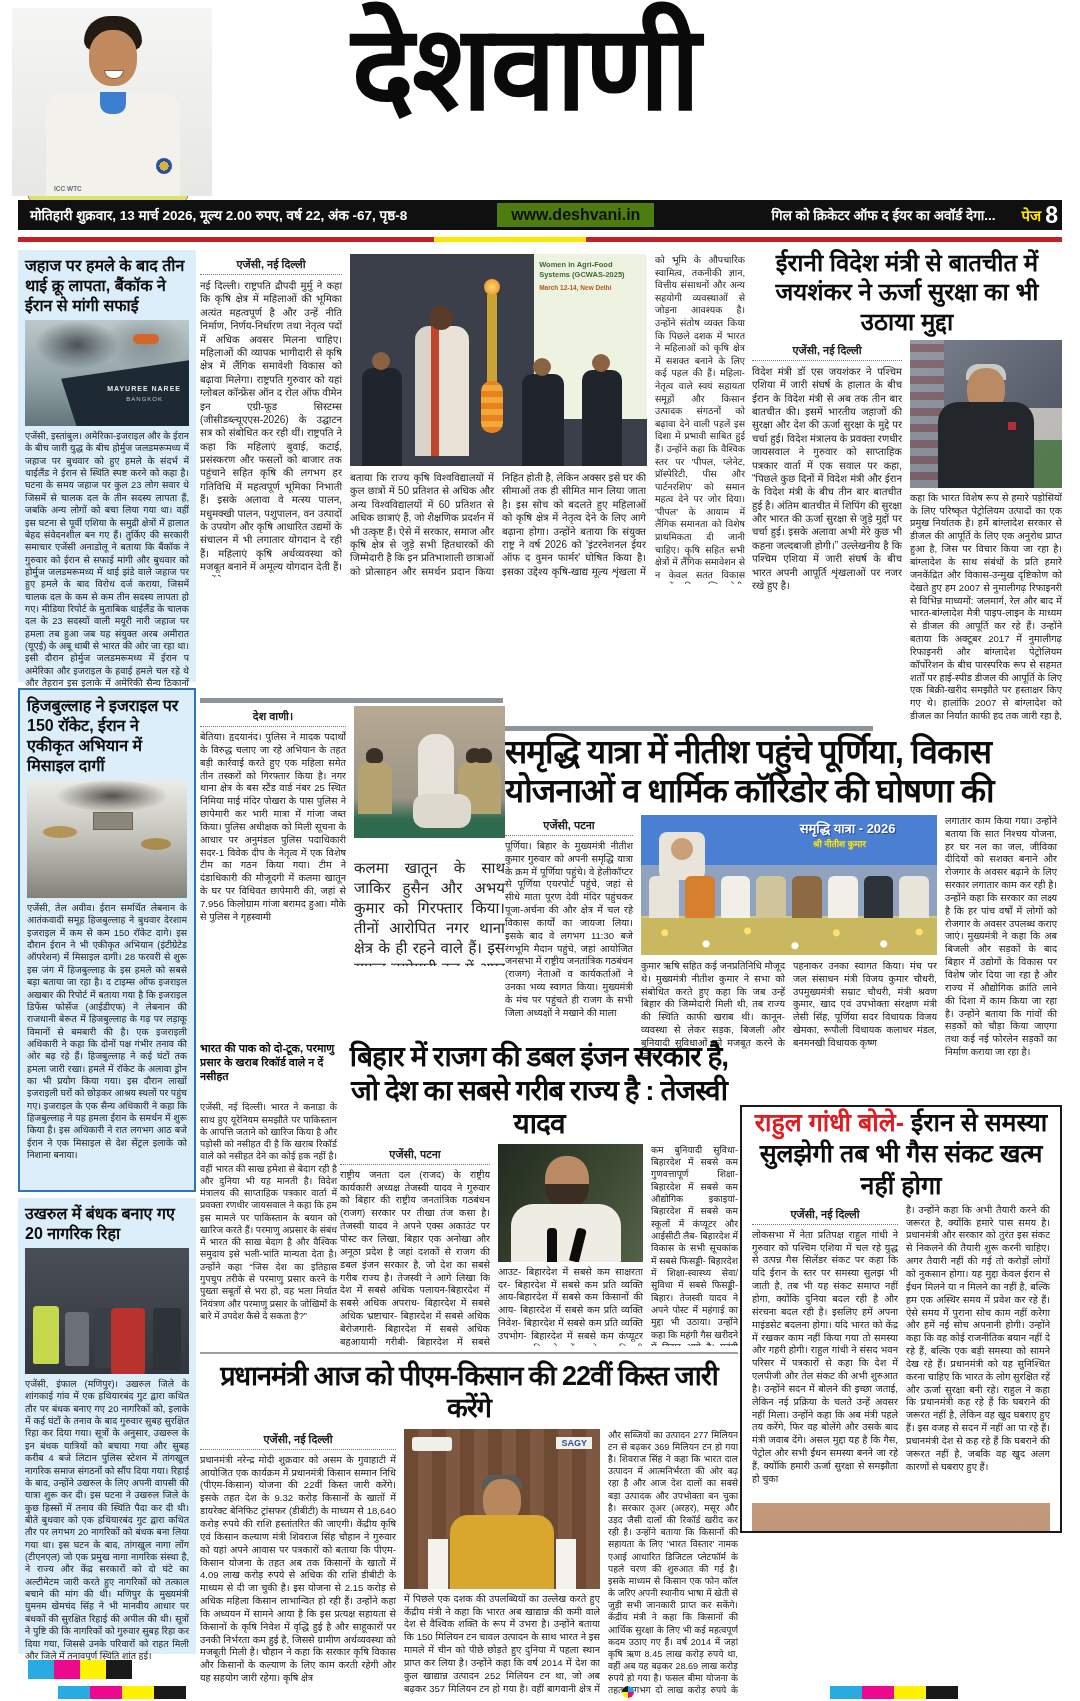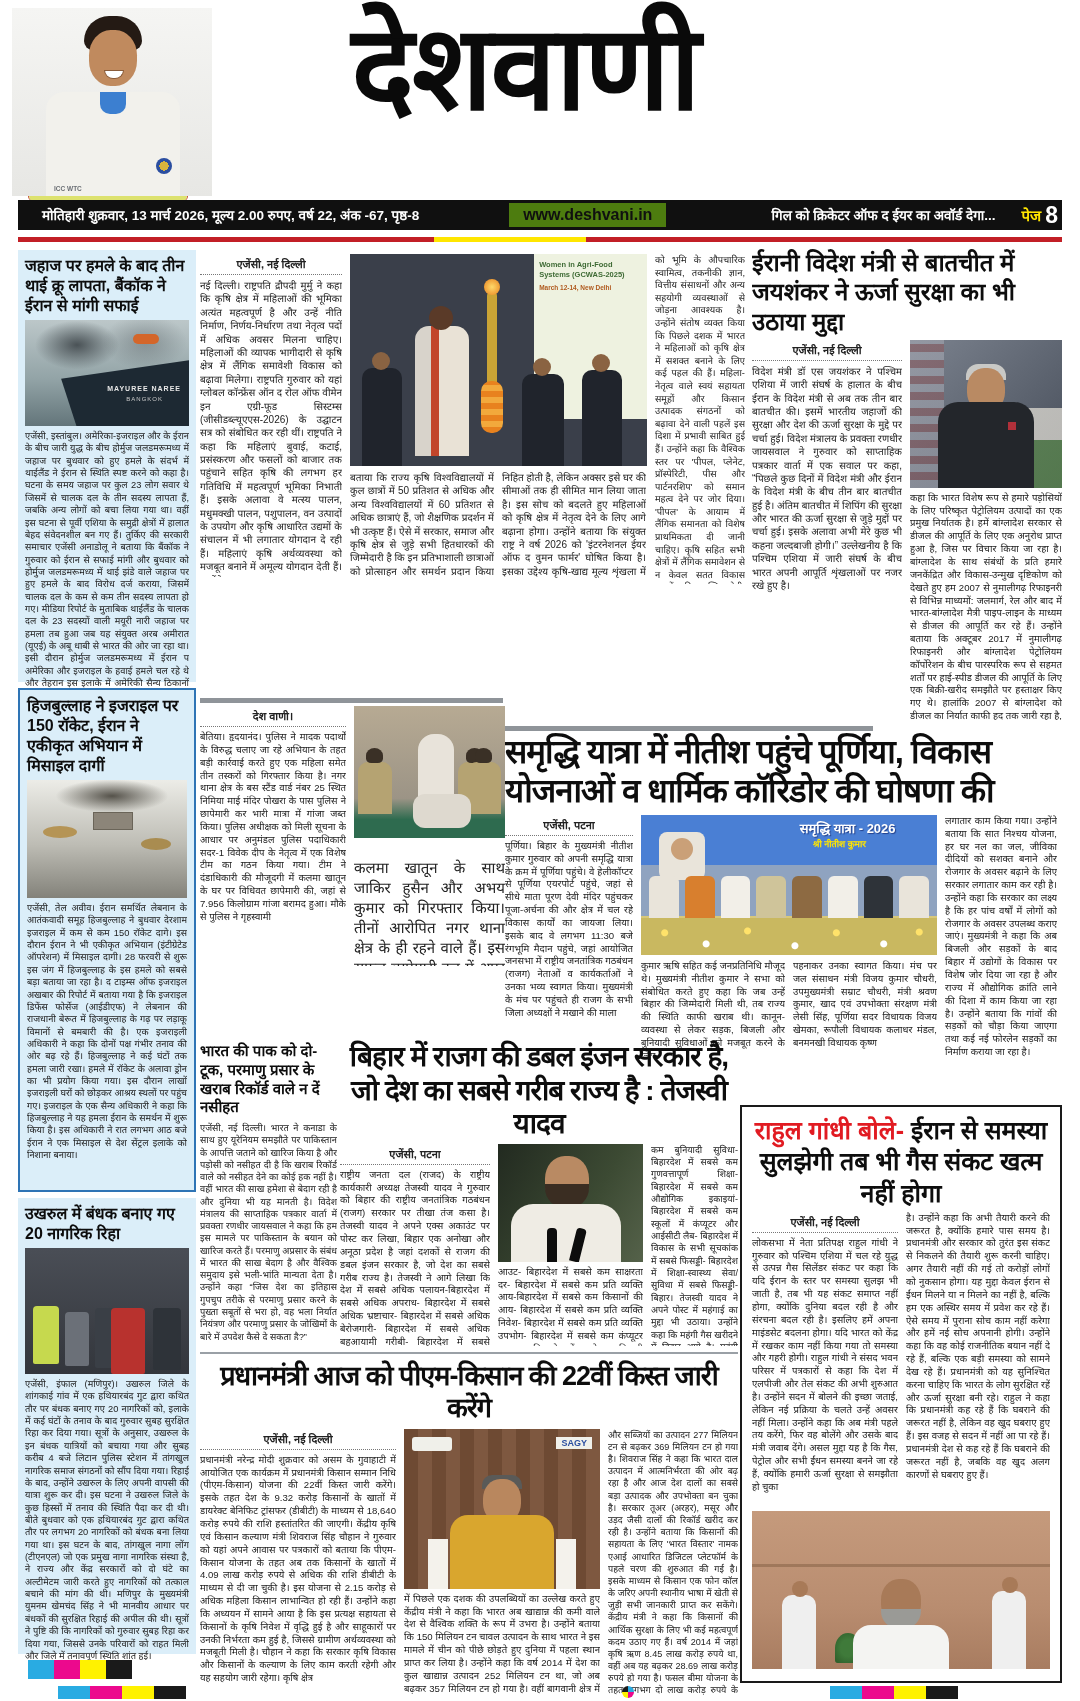--- a/index.html
+++ b/index.html
@@ -25,21 +25,21 @@
   .gill-hair{position:absolute;left:72px;top:8px;width:58px;height:34px;background:#241a14;border-radius:28px 28px 10px 10px;}
   .gill-face{position:absolute;left:77px;top:22px;width:48px;height:56px;background:#c08a5e;border-radius:45%;}
   .gill-smile{position:absolute;left:92px;top:62px;width:18px;height:7px;background:#fff;border-radius:0 0 9px 9px;border:1px solid #8a5c3a;}
   .gill-jersey{position:absolute;left:34px;top:84px;width:134px;height:104px;background:#f2f1ec;border-radius:18px 18px 0 0;}
   .gill-collar{position:absolute;left:88px;top:84px;width:26px;height:22px;background:#3c7fd0;border-radius:0 0 10px 10px;}
   .gill-tag{position:absolute;left:42px;bottom:4px;font-size:6.5px;color:#6b6f74;font-weight:bold;}
   .gill-crest{position:absolute;right:40px;bottom:22px;width:16px;height:16px;border-radius:50%;background:radial-gradient(#d9b43c 40%,#2b4ea0 41%);}
   
   .datebar{position:absolute;left:18px;top:200px;width:1044px;height:30px;background:#101010;color:#fff;
            display:flex;align-items:center;font-weight:bold;font-size:13.5px;}
-  .datebar .dl{padding-left:24px;white-space:nowrap;}
+  .datebar .dl{padding-left:12px;white-space:nowrap;}
   .site{background:#4d7c0f;color:#101010;padding:3px 14px;margin-left:90px;font-size:16px;white-space:nowrap;}
   .promo{margin-left:auto;white-space:nowrap;font-size:13.5px;}
   .ptag{margin-left:26px;margin-right:4px;color:#ffe600;font-size:15px;white-space:nowrap;display:flex;align-items:center;gap:4px;}
   .ptag b{color:#ffffff;font-size:23px;}
   .redrule{position:absolute;left:18px;top:237px;width:1044px;height:5px;background:#c21f26;}
   .redrule i{position:absolute;left:416px;top:0;width:152px;height:5px;background:#ffe600;}
   
   .art h2{margin:0;font-weight:900;color:#0d0d0d;}
   .byline{font-weight:bold;font-size:11px;text-align:center;padding:2px 0 3px;border-bottom:1px dotted #777;margin-bottom:4px;color:#222;}
   .col{font-size:10px;line-height:1.34;text-align:justify;overflow:hidden;color:#222;}
@@ -76,21 +76,21 @@
   .main-banner .b2{color:#b05a1e;font-weight:bold;display:block;margin-top:4px;font-size:6.5px;}
   .main-lamp{position:absolute;left:46%;top:18%;width:10px;height:120px;background:#caa435;border-radius:4px;}
   .main-flame{position:absolute;left:45%;top:12%;width:16px;height:16px;background:radial-gradient(#ffd96a,#e8821e);border-radius:50%;}
   .main-garland{position:absolute;left:44%;top:60%;width:22px;height:52px;background:repeating-linear-gradient(0deg,#e8821e 0 6px,#f2a93c 6px 12px);border-radius:10px;}
   .main-prez{position:absolute;left:22%;top:34%;width:54px;height:130px;background:linear-gradient(90deg,#d8d3cb 0 30%,#c2452b 30% 45%,#e9e2d6 45% 100%);border-radius:14px 14px 0 0;}
   .main-prez:before{content:"";position:absolute;left:14px;top:-20px;width:24px;height:24px;border-radius:50%;background:#5a3a28;}
   .main-fig{position:absolute;bottom:0;background:#20242c;border-radius:10px 10px 0 0;}
   .main-fig:before{content:"";position:absolute;left:25%;top:-16px;width:18px;height:18px;border-radius:50%;background:#8a6342;}
   
   #jaiart{left:752px;top:248px;width:310px;height:482px;}
-  #jaiart h2{font-size:24px;line-height:1.22;text-align:left;margin-bottom:4px;}
+  #jaiart h2{font-size:24px;line-height:1.22;text-align:center;margin-bottom:4px;}
   .jai-ph{height:148px;background:linear-gradient(135deg,#7b828e,#454c58);}
   .jai-flagL{position:absolute;left:0;top:0;width:34px;height:100%;background:repeating-linear-gradient(0deg,#a8aab4 0 8px,#8d5a5e 8px 16px);opacity:.55;}
   .jai-flagR{position:absolute;right:0;bottom:0;width:40px;height:80px;background:linear-gradient(180deg,#e8e4da 0 40%,#5a8a4a 40%);opacity:.7;}
   .jai-man{position:absolute;left:50%;bottom:0;width:96px;height:86px;margin-left:-48px;background:#23262b;border-radius:20px 20px 0 0;}
   .jai-face{position:absolute;left:50%;bottom:76px;width:38px;height:44px;margin-left:-19px;background:#b98a63;border-radius:45%;}
   .jai-hair{position:absolute;left:50%;bottom:108px;width:40px;height:16px;margin-left:-20px;background:#c9c9c6;border-radius:12px 12px 0 0;}
   .jai-pocket{position:absolute;left:50%;bottom:58px;width:8px;height:8px;margin-left:22px;background:#b0303a;}
   
   #betart{left:200px;top:706px;width:305px;height:332px;}
   #betart h2{font-size:24px;line-height:1.25;text-align:center;font-weight:700;margin-bottom:3px;}
@@ -109,32 +109,32 @@
   .sam-cm:before{content:"";position:absolute;left:12px;top:6px;width:22px;height:22px;border-radius:50%;background:#caa078;}
   .sam-row{position:absolute;left:0;right:0;top:44%;height:30%;display:flex;gap:6px;padding:0 8px;}
   .sam-row i{flex:1;border-radius:6px 6px 0 0;}
   .sam-fl{position:absolute;left:0;right:0;bottom:0;height:26%;background:
       radial-gradient(circle at 8% 40%,#ffe26a 3px,transparent 4px),radial-gradient(circle at 22% 70%,#fff 3px,transparent 4px),
       radial-gradient(circle at 36% 35%,#ffe26a 3px,transparent 4px),radial-gradient(circle at 52% 75%,#fff 3px,transparent 4px),
       radial-gradient(circle at 66% 40%,#ffe26a 3px,transparent 4px),radial-gradient(circle at 82% 70%,#fff 3px,transparent 4px),
       radial-gradient(circle at 94% 38%,#ffe26a 3px,transparent 4px),#c9b860;}
   
   #pakart{left:200px;top:1042px;width:137px;height:298px;}
-  #pakart h2{font-size:15px;line-height:1.25;margin-bottom:5px;}
+  #pakart h2{font-size:11px;line-height:1.25;margin-bottom:18px;}
   #pakart .body{font-size:9.3px;line-height:1.32;text-align:justify;overflow:hidden;height:232px;}
   
   #tejart{left:340px;top:1040px;width:398px;height:306px;}
   #tejart h2{font-size:28px;line-height:1.2;text-align:center;letter-spacing:-1px;margin-bottom:3px;}
   .tej-ph{height:118px;background:linear-gradient(120deg,#222a20,#3c4a33 60%,#55624a);}
   .tej-face{position:absolute;left:50%;top:12px;width:44px;height:50px;margin-left:-26px;background:#b98a63;border-radius:45%;}
   .tej-beard{position:absolute;left:50%;top:40px;width:44px;height:24px;margin-left:-26px;background:#3a2d22;border-radius:0 0 20px 20px;}
   .tej-kurta{position:absolute;left:50%;top:60px;width:110px;height:58px;margin-left:-60px;background:#efece4;border-radius:22px 22px 0 0;}
   .tej-mic{position:absolute;bottom:0;width:10px;height:34px;background:#0d0d0d;border-radius:4px 4px 0 0;}
   
-  #rahbox{left:740px;top:1105px;width:322px;height:578px;border:2px solid #1a1a1a;padding:8px 10px;box-sizing:border-box;}
+  #rahbox{left:740px;top:1105px;width:322px;height:428px;border:2px solid #1a1a1a;padding:0 10px;box-sizing:border-box;}
   #rahbox h2{font-size:25px;line-height:1.25;text-align:center;margin-bottom:3px;}
   #rahbox h2 .red{color:#e11b22;}
   .rah-ph{height:158px;background:linear-gradient(180deg,#c59a7c,#b98d70 60%,#a87c60);margin-top:6px;}
   .rah-ledge{position:absolute;left:0;right:0;top:34%;height:3px;background:#8a6549;opacity:.6;}
   .rah-fig{position:absolute;bottom:0;background:#efefef;border-radius:10px 10px 0 0;}
   .rah-fig:before{content:"";position:absolute;left:30%;top:-14px;width:16px;height:16px;border-radius:50%;background:#a87a58;}
   .rah-face{position:absolute;left:50%;bottom:44px;width:40px;height:46px;margin-left:-20px;background:#a87a58;border-radius:45%;}
   .rah-beard{position:absolute;left:50%;bottom:40px;width:40px;height:20px;margin-left:-20px;background:#9a9a96;border-radius:0 0 18px 18px;}
   .rah-shirt{position:absolute;left:50%;bottom:0;width:96px;height:44px;margin-left:-48px;background:#f4f4f2;border-radius:18px 18px 0 0;}
   .rah-plant{position:absolute;left:28%;bottom:6px;width:26px;height:30px;background:radial-gradient(#3f7a3a 40%,#2c5a28);border-radius:50% 50% 10% 10%;}

